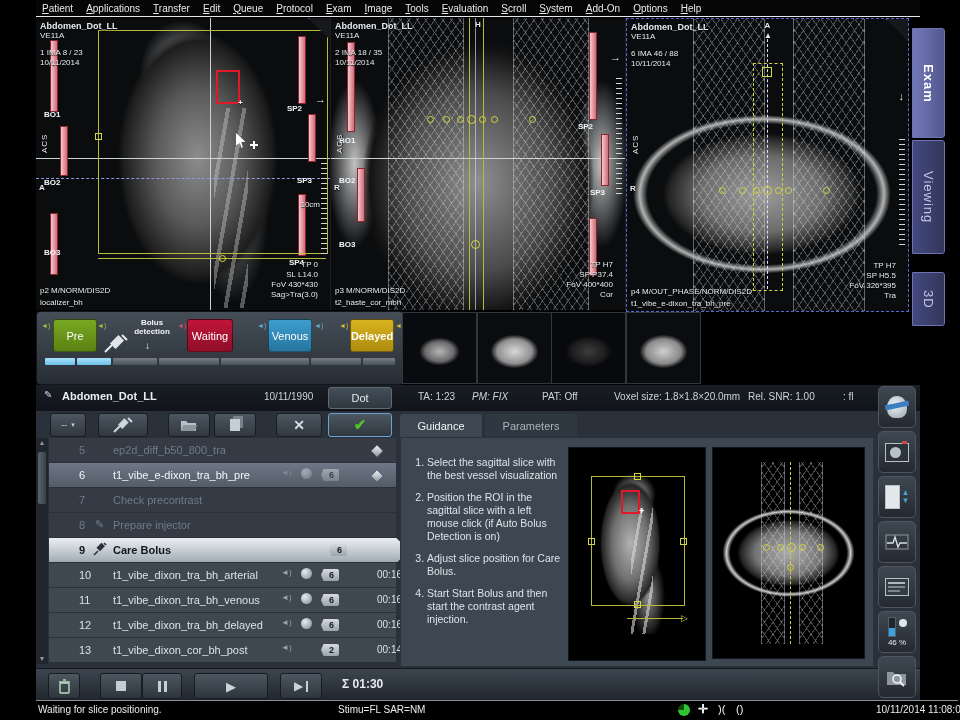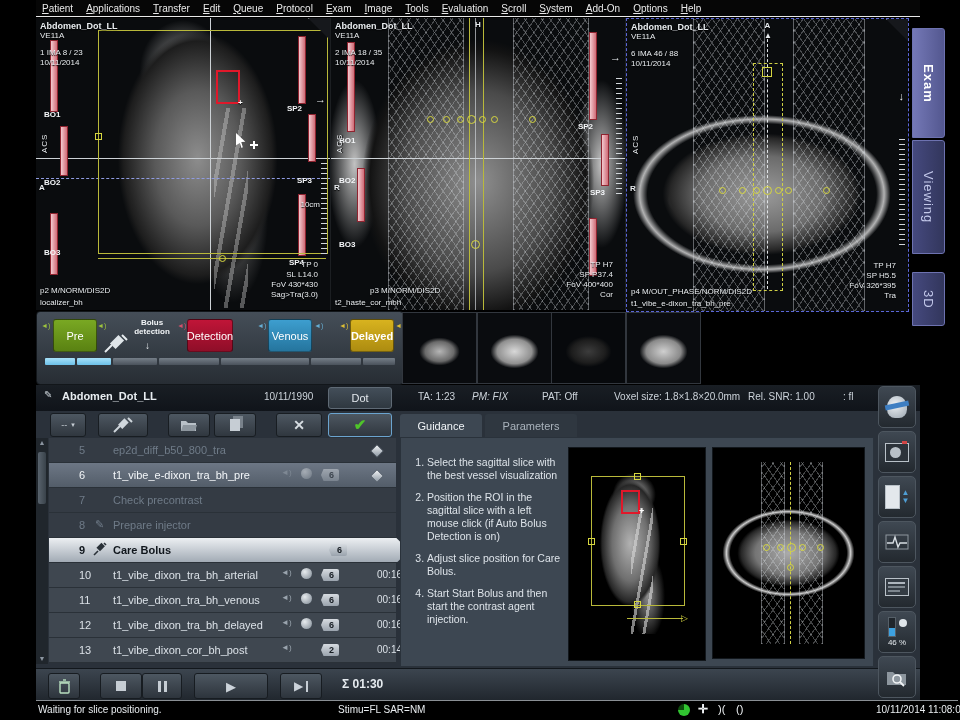--- a/index.html
+++ b/index.html
@@ -242,21 +242,21 @@
   <div class="ydot" style="left:160px;top:98px;"></div>
   <div class="ydot" style="left:198px;top:98px;"></div>
   <div class="ydot" style="left:140px;top:222px;width:7px;height:7px;"></div>
   <div class="ruler" style="top:60px;height:120px;"></div>
   <div class="params">
     <div>TP H7</div>
       <div>SP P37.4</div>
     <div>FoV 400*400</div>
       <div>Cor</div>
   </div>
-  <div class="ov" style="left:4px;bottom:14px;margin-left:35px;">p3 M/NORM/DIS2D</div>
+  <div class="ov" style="left:4px;bottom:14px;">p3 M/NORM/DIS2D</div>
   <div class="ov" style="left:4px;bottom:2px;">t2_haste_cor_mbh</div>
 </div>
 
 <div class="vp" id="vp3">
   <div class="mri" style="background:
       radial-gradient(124px 76px at 48% 60%, #9b9b9b 0%, #6b6b6b 50%, #262626 74%, transparent 80%),
       radial-gradient(30px 22px at 22% 62%, #c8c8c8, transparent 72%),
       radial-gradient(26px 20px at 72% 58%, #b8b8b8, transparent 72%),
       radial-gradient(130px 80px at 48% 60%, transparent 88%, rgba(220,220,220,.8) 94%, transparent 99%);"></div>
   <div class="hatch" style="left:66px;top:0;width:70px;height:292px;"></div>
@@ -306,21 +306,21 @@
       <g stroke="#e8edf0" stroke-width="2" fill="none">
         <line x1="2" y1="20" x2="9" y2="13"></line>
         <rect x="8" y="6" width="12" height="8" transform="rotate(-45 14 10)" fill="#dfe5e9" stroke="none"></rect>
         <line x1="19" y1="3" x2="24" y2="8"></line>
       </g>
     </svg>
   </div>
   <div class="bolus-lbl">Bolus detection</div>
   <div class="bolus-arrow">↓</div>
   <span class="spk" style="left:140px;color:#d2506c;">◄)</span>
-  <div class="phase-btn" id="btn-art">Detection</div>
+  <div class="phase-btn" id="btn-art">Waiting</div>
   <span class="spk" style="left:220px;color:#66aed4;">◄)</span>
   <div class="phase-btn" id="btn-ven">Venous</div>
   <span class="spk" style="left:277px;color:#66aed4;">◄)</span>
   <span class="spk" style="left:302px;color:#dcbe35;">◄)</span>
   <div class="phase-btn" id="btn-del">Delayed</div>
   <span class="spk" style="left:358px;color:#dcbe35;">◄)</span>
   <div class="track">
     <div class="seg blue" style="width:30px;"></div>
     <div class="seg blue" style="width:34px;"></div>
     <div class="seg" style="width:44px;"></div>

